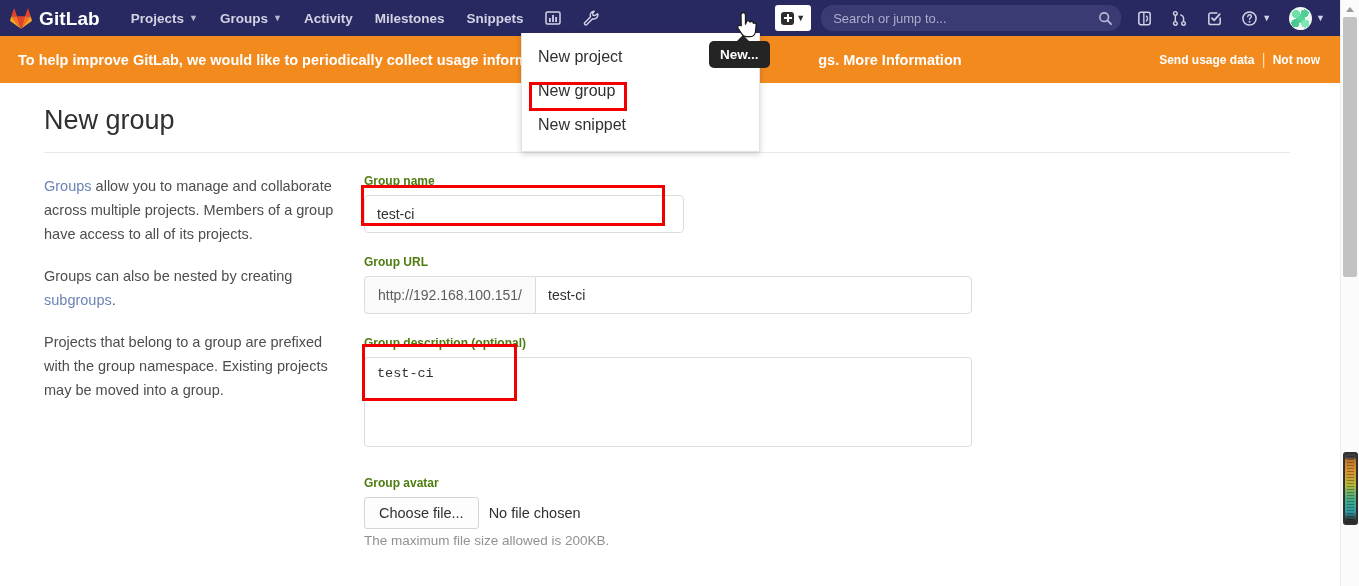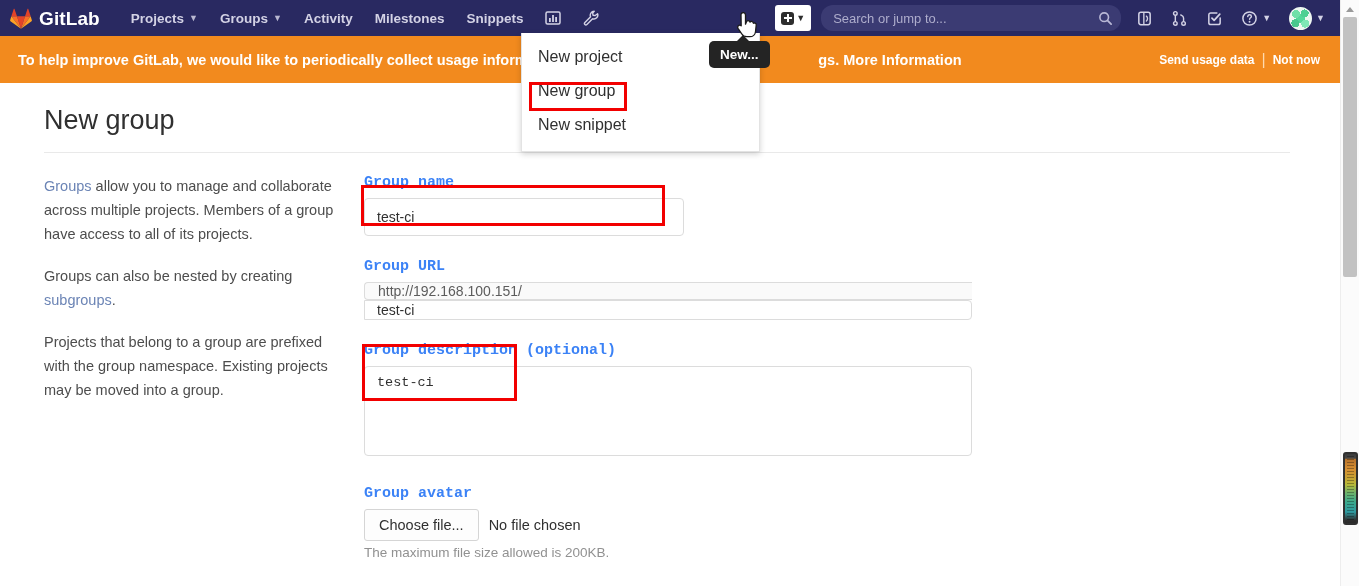--- a/index.html
+++ b/index.html
@@ -170,34 +170,33 @@
   .cols { display: flex; margin-top: 21px; }
   .col-left { width: 320px; padding-right: 20px; }
   .col-left p {
     margin: 0 0 18px 0; font-size: 14.5px; color: #4d4d4d; line-height: 24px;
   }
   .col-left a { color: #6b84b5; text-decoration: none; cursor: pointer; }
 
   .col-right { width: 610px; padding-left: 0; }
   .field { margin-bottom: 0; }
   .flabel {
-    display: block; font-size: 15px; color: #3b82f6; font-weight: 700;
+    display: block; font-size: 12px; color: #4d7c0f; font-weight: 700;
     margin-bottom: 7px;
-    font-family: Liberation Mono, monospace;
   }
   .txtinput {
     width: 320px; height: 38px;
     border: 1px solid #dcdcdc; border-radius: 4px;
     font-size: 14px; color: #303030;
     padding: 0 12px; background: #fff;
     font-family: "Liberation Sans", sans-serif;
   }
   .txtinput::placeholder { color: #999; }
 
-  .url-group { display: flex; width: 608px; height: 38px; flex-direction: column; }
+  .url-group { display: flex; width: 608px; height: 38px; }
   .url-prefix {
     display: flex; align-items: center;
     padding: 0 13px;
     border: 1px solid #dcdcdc; border-right: none;
     border-radius: 4px 0 0 4px;
     background: #fafafa; color: #5c5c5c; font-size: 14px;
     white-space: nowrap;
   }
   .url-input {
     flex: 1; border: 1px solid #dcdcdc; border-radius: 0 4px 4px 0;

